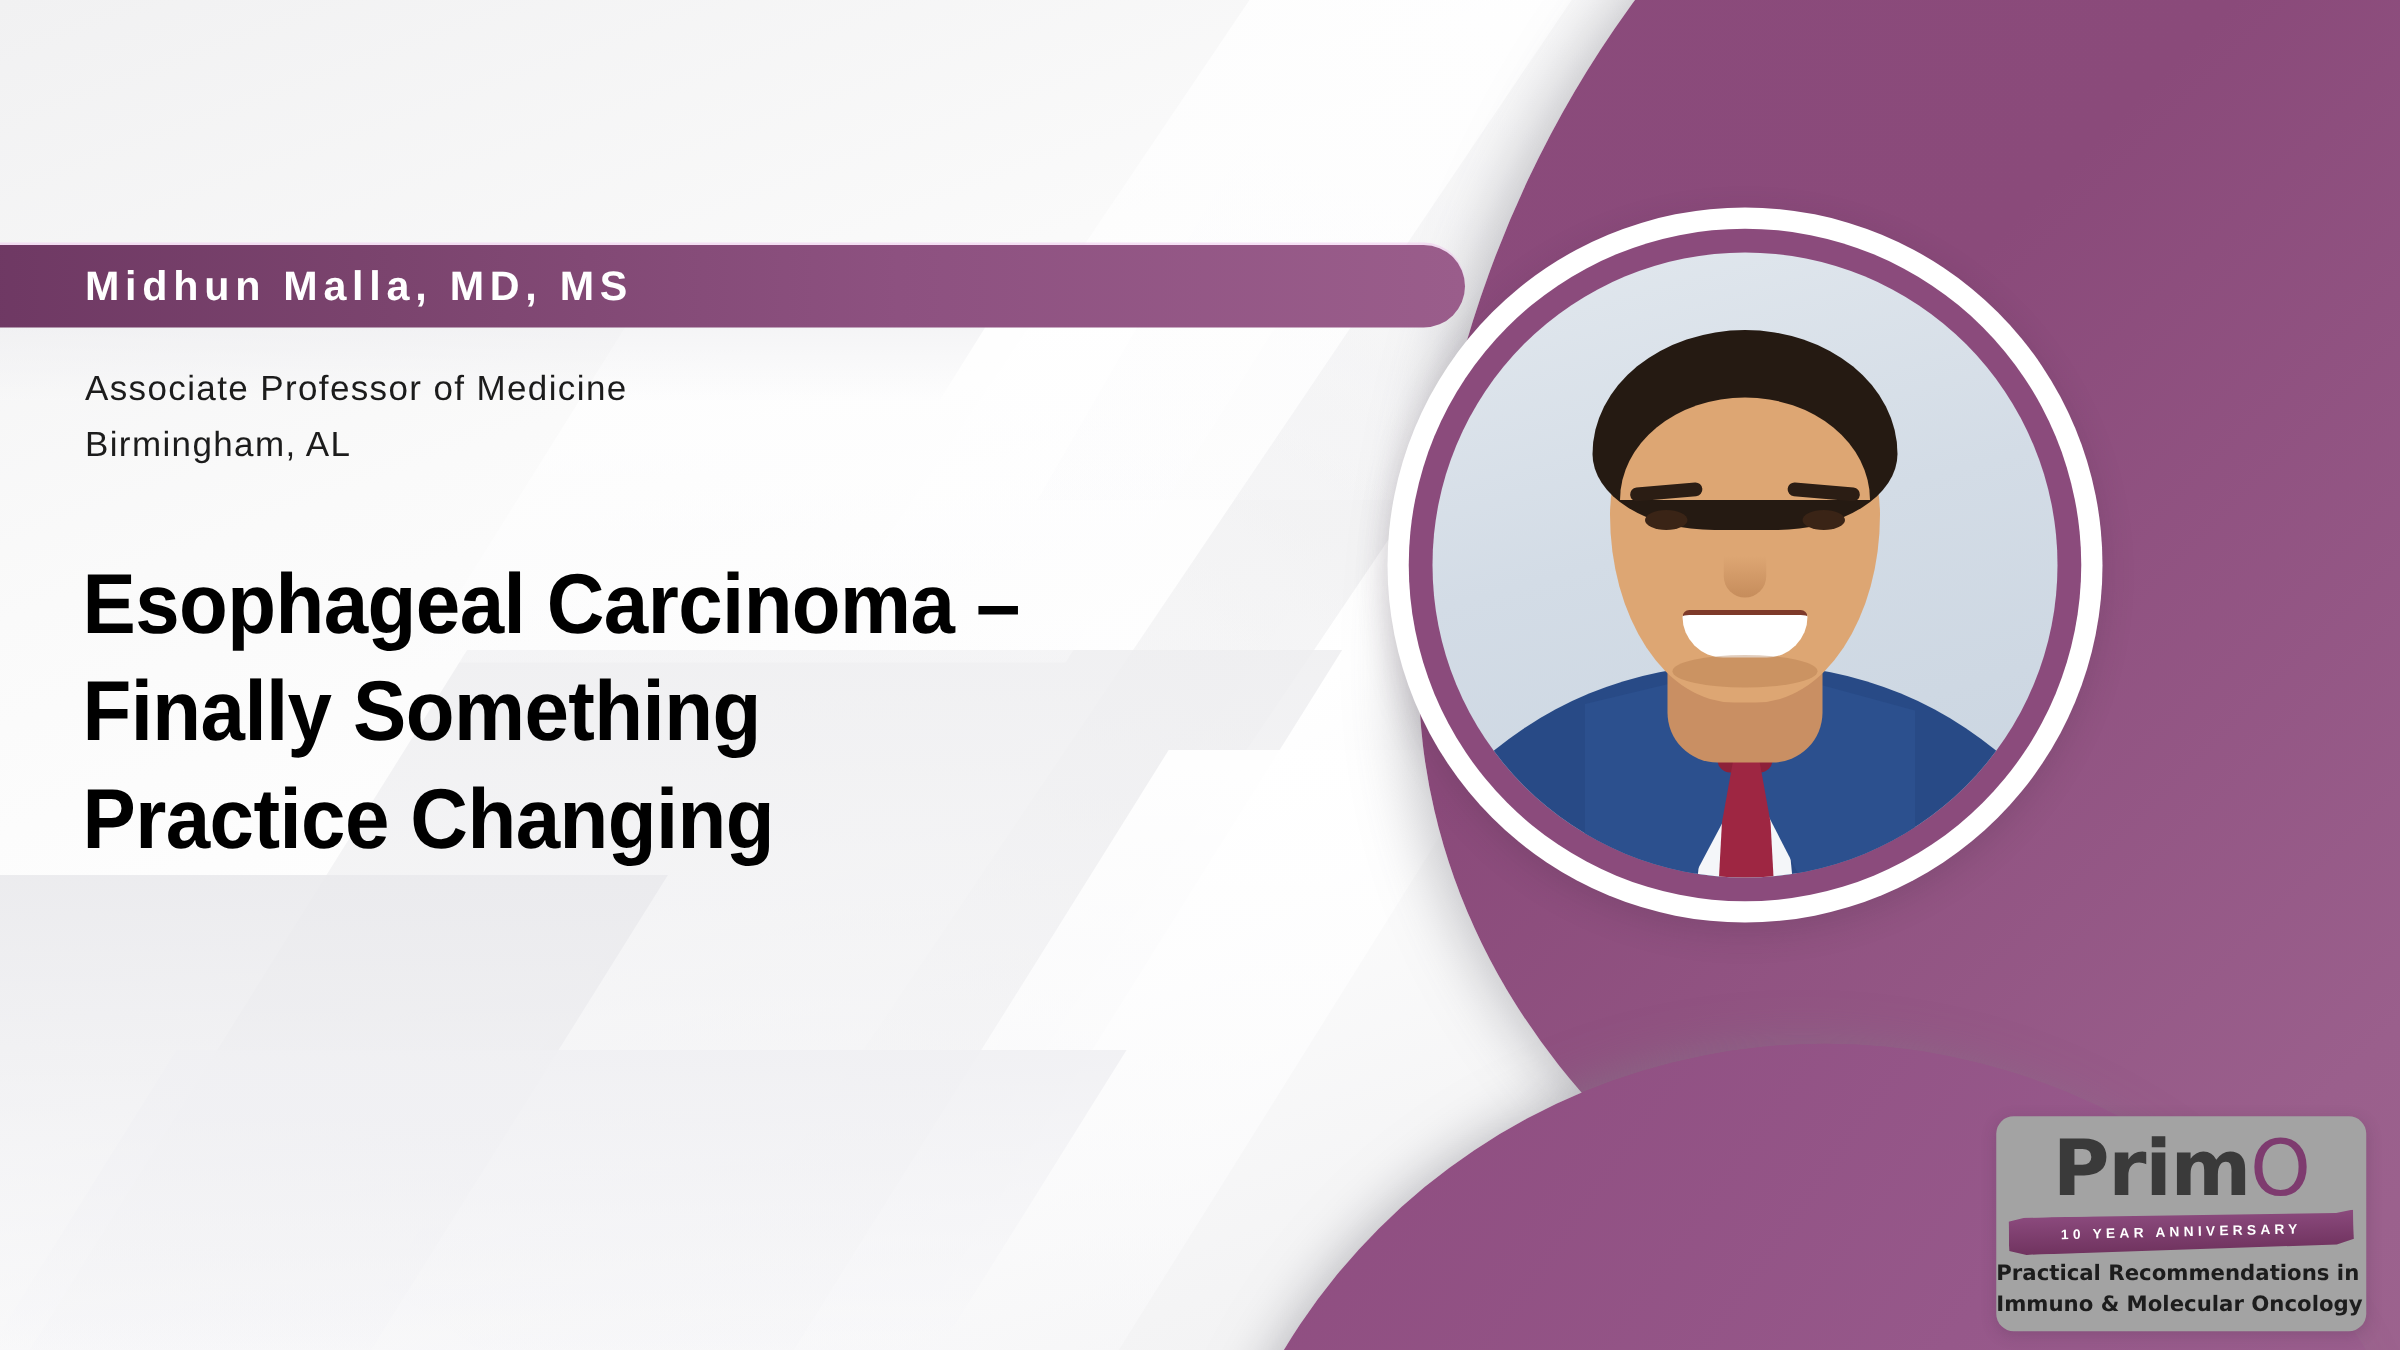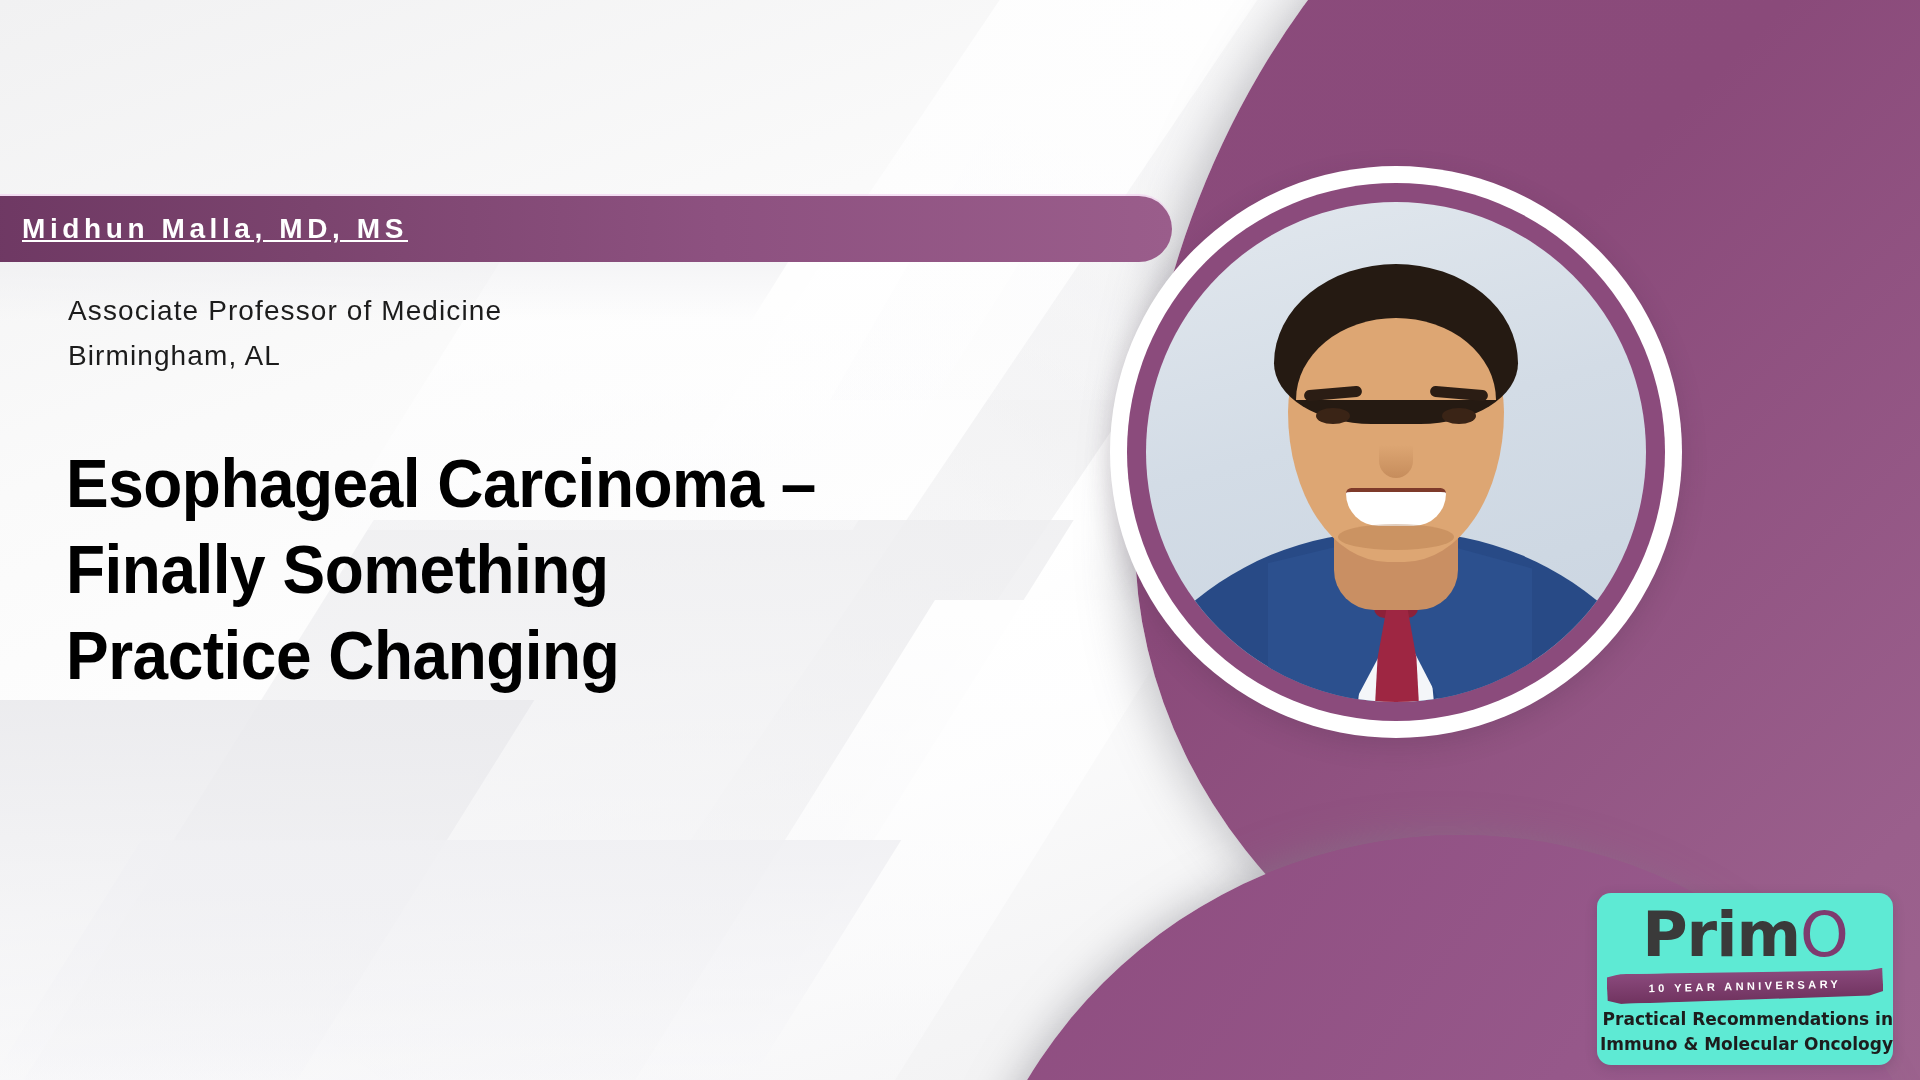--- a/index.html
+++ b/index.html
@@ -73,26 +73,25 @@
     top: 196px;
     width: 1192px;
     height: 66px;
     border-radius: 0 33px 33px 0;
     background: linear-gradient(90deg, #6e3863 0%, #7b446e 28%, #8d5180 62%, #9a5d8b 100%);
     display: flex;
     align-items: center;
     box-shadow: 0 -2px 0 0 rgba(240,200,238,.55);
   }
   .name-banner-text {
-    margin-left: 42px;
+    margin-left: 88px;
     color: #ffffff;
-    font-size: 28px;
+    font-size: 33px;
     font-weight: 700;
     letter-spacing: 4.6px;
-    text-decoration: underline;
   }
 
   
   .affiliation {
     position: absolute;
     left: 68px;
     top: 288px;
     color: #1c1c1c;
     font-size: 28px;
     line-height: 45px;
@@ -300,21 +299,21 @@
     border-radius: 50%;
   }
 
   
   .logo-card {
     position: absolute;
     left: 1597px;
     top: 893px;
     width: 296px;
     height: 172px;
-    background: #5eead4;
+    background: #a3a3a3;
     border-radius: 14px;
     box-shadow: 0 3px 12px rgba(70,40,70,.22);
     overflow: hidden;
   }
   .logo-word {
     position: absolute;
     left: 0;
     right: 0;
     top: 6px;
     text-align: center;
@@ -347,21 +346,21 @@
     font-size: 11px;
     font-weight: 700;
     letter-spacing: 3.4px;
     white-space: nowrap;
   }
   .logo-tagline {
     position: absolute;
     left: 0;
     right: 0;
     top: 114px;
-    text-align: right;
+    text-align: left;
     color: #1d1d1d;
     font-size: 17px;
     font-weight: 700;
     line-height: 25px;
     font-family: "DejaVu Sans", sans-serif;
   }
   .logo-tagline div { white-space: nowrap; }
 </style>
 </head>
 <body>

